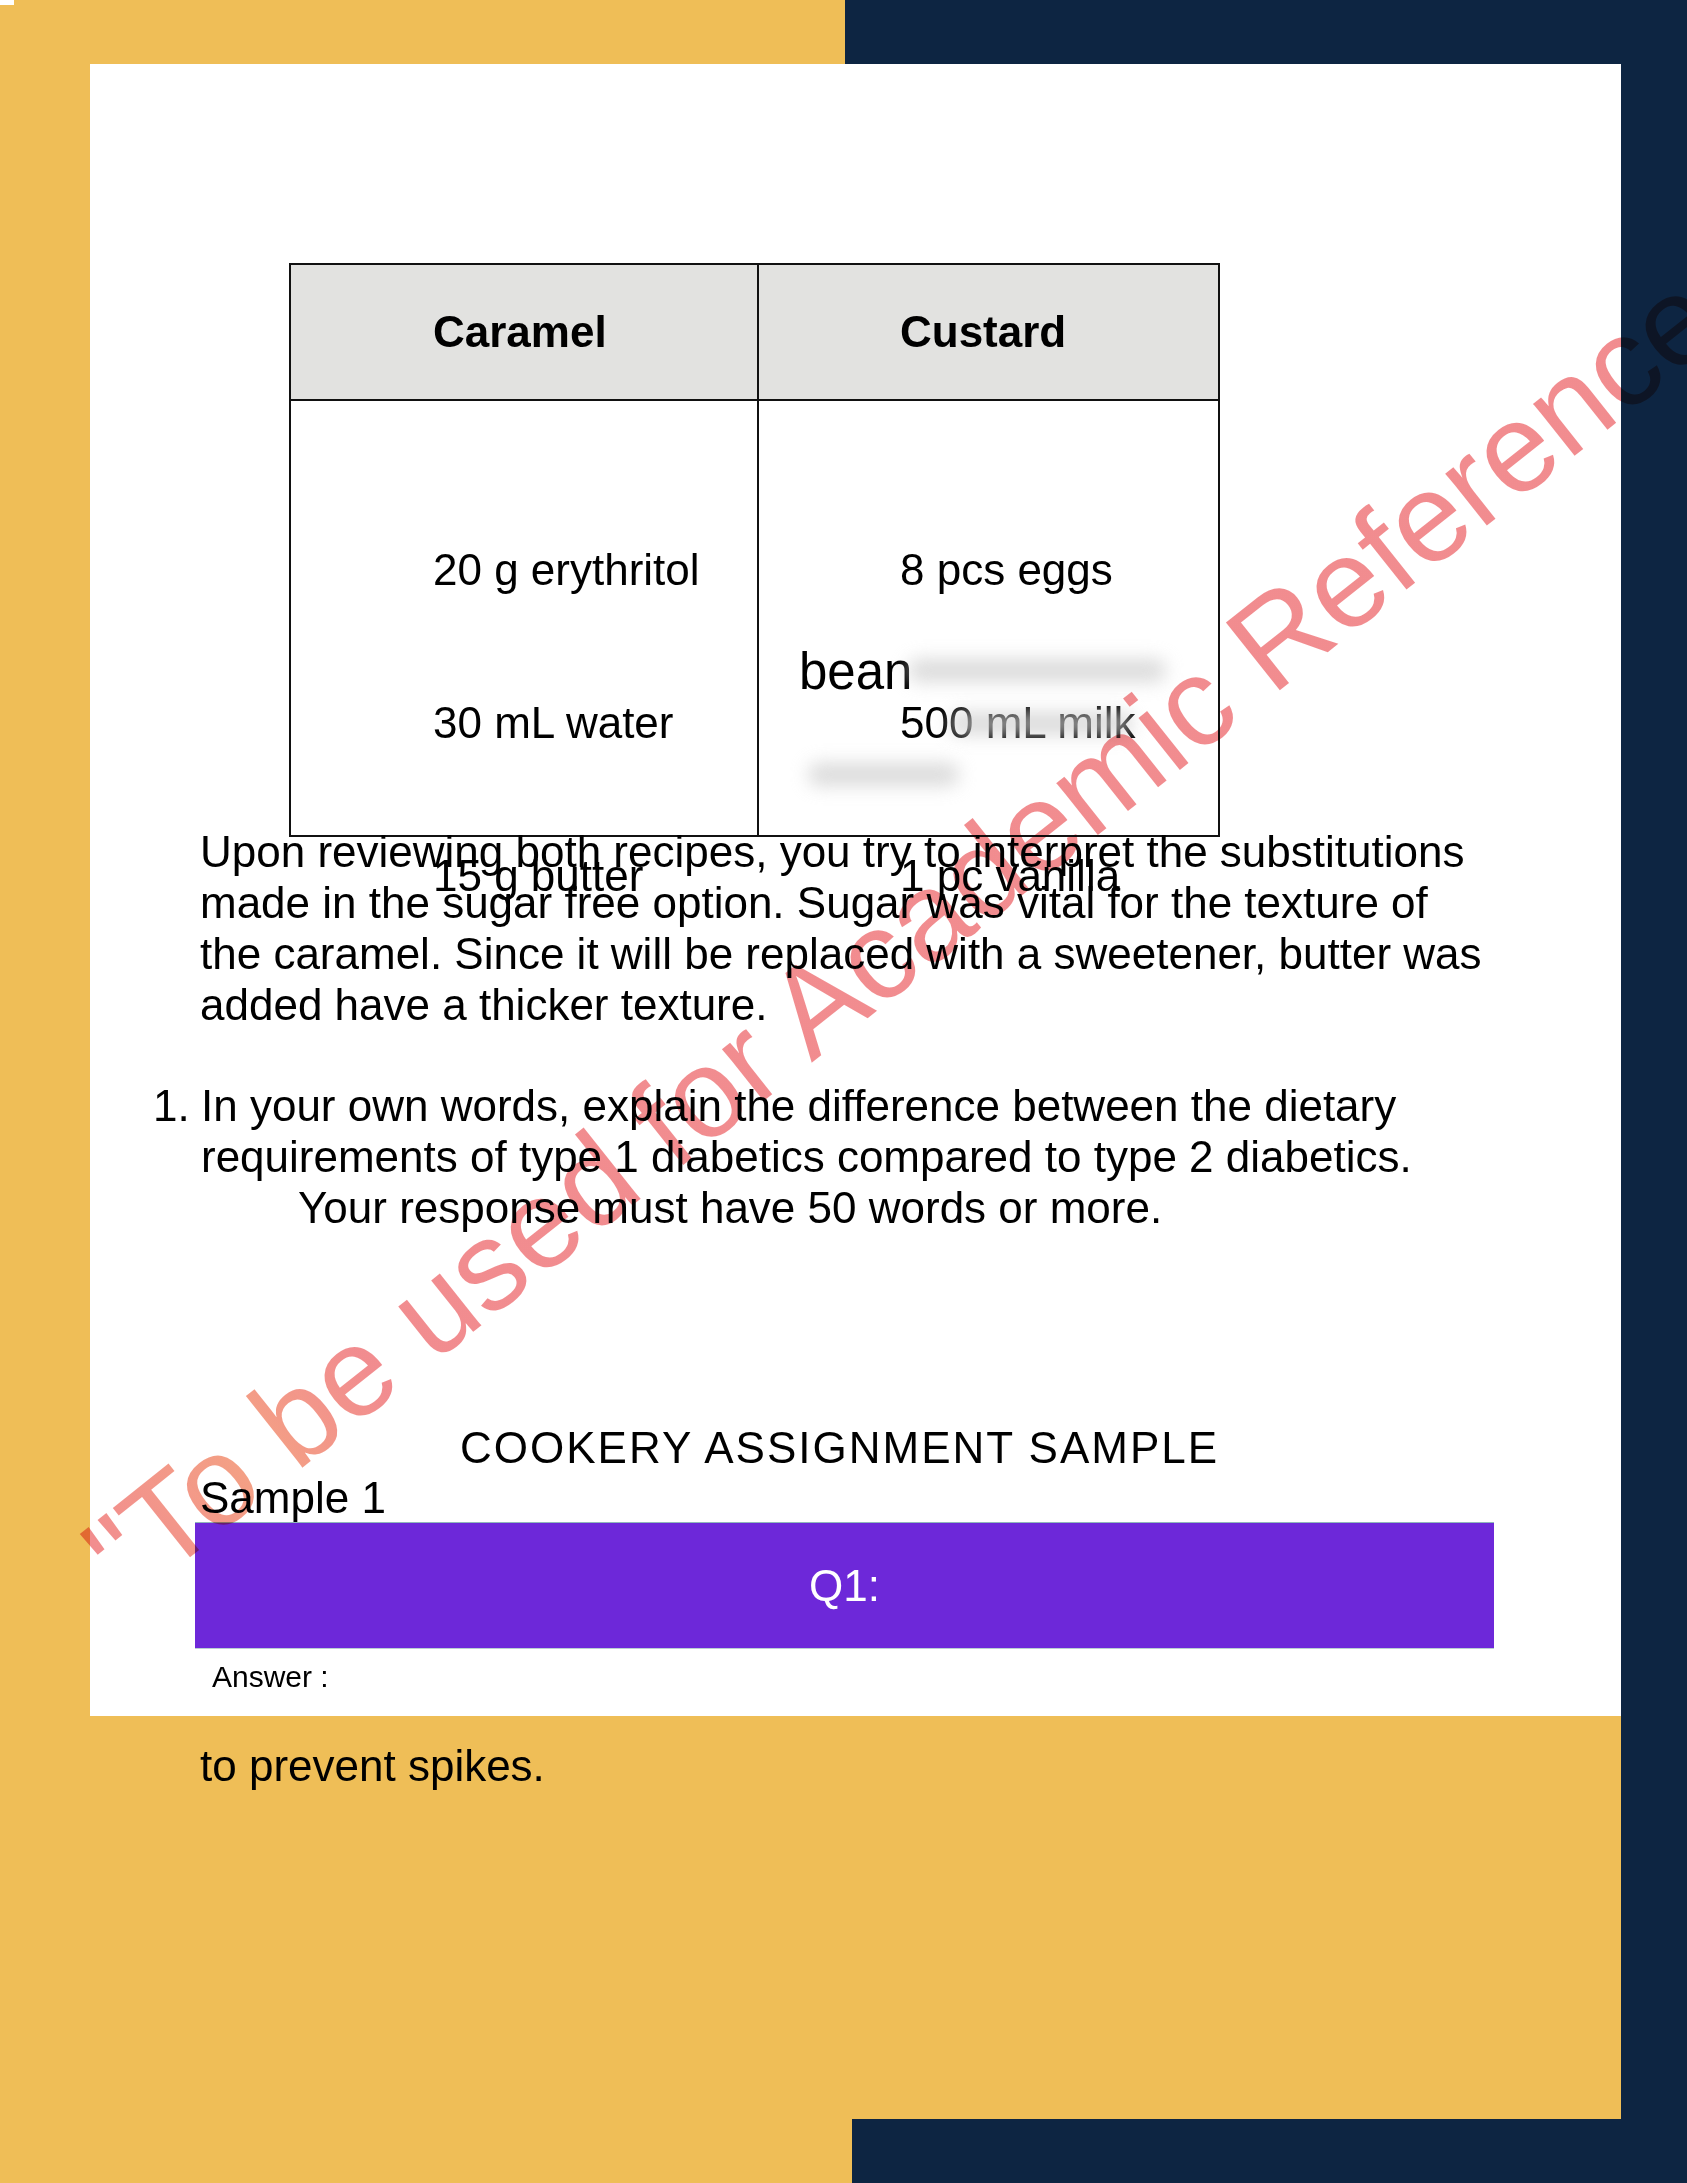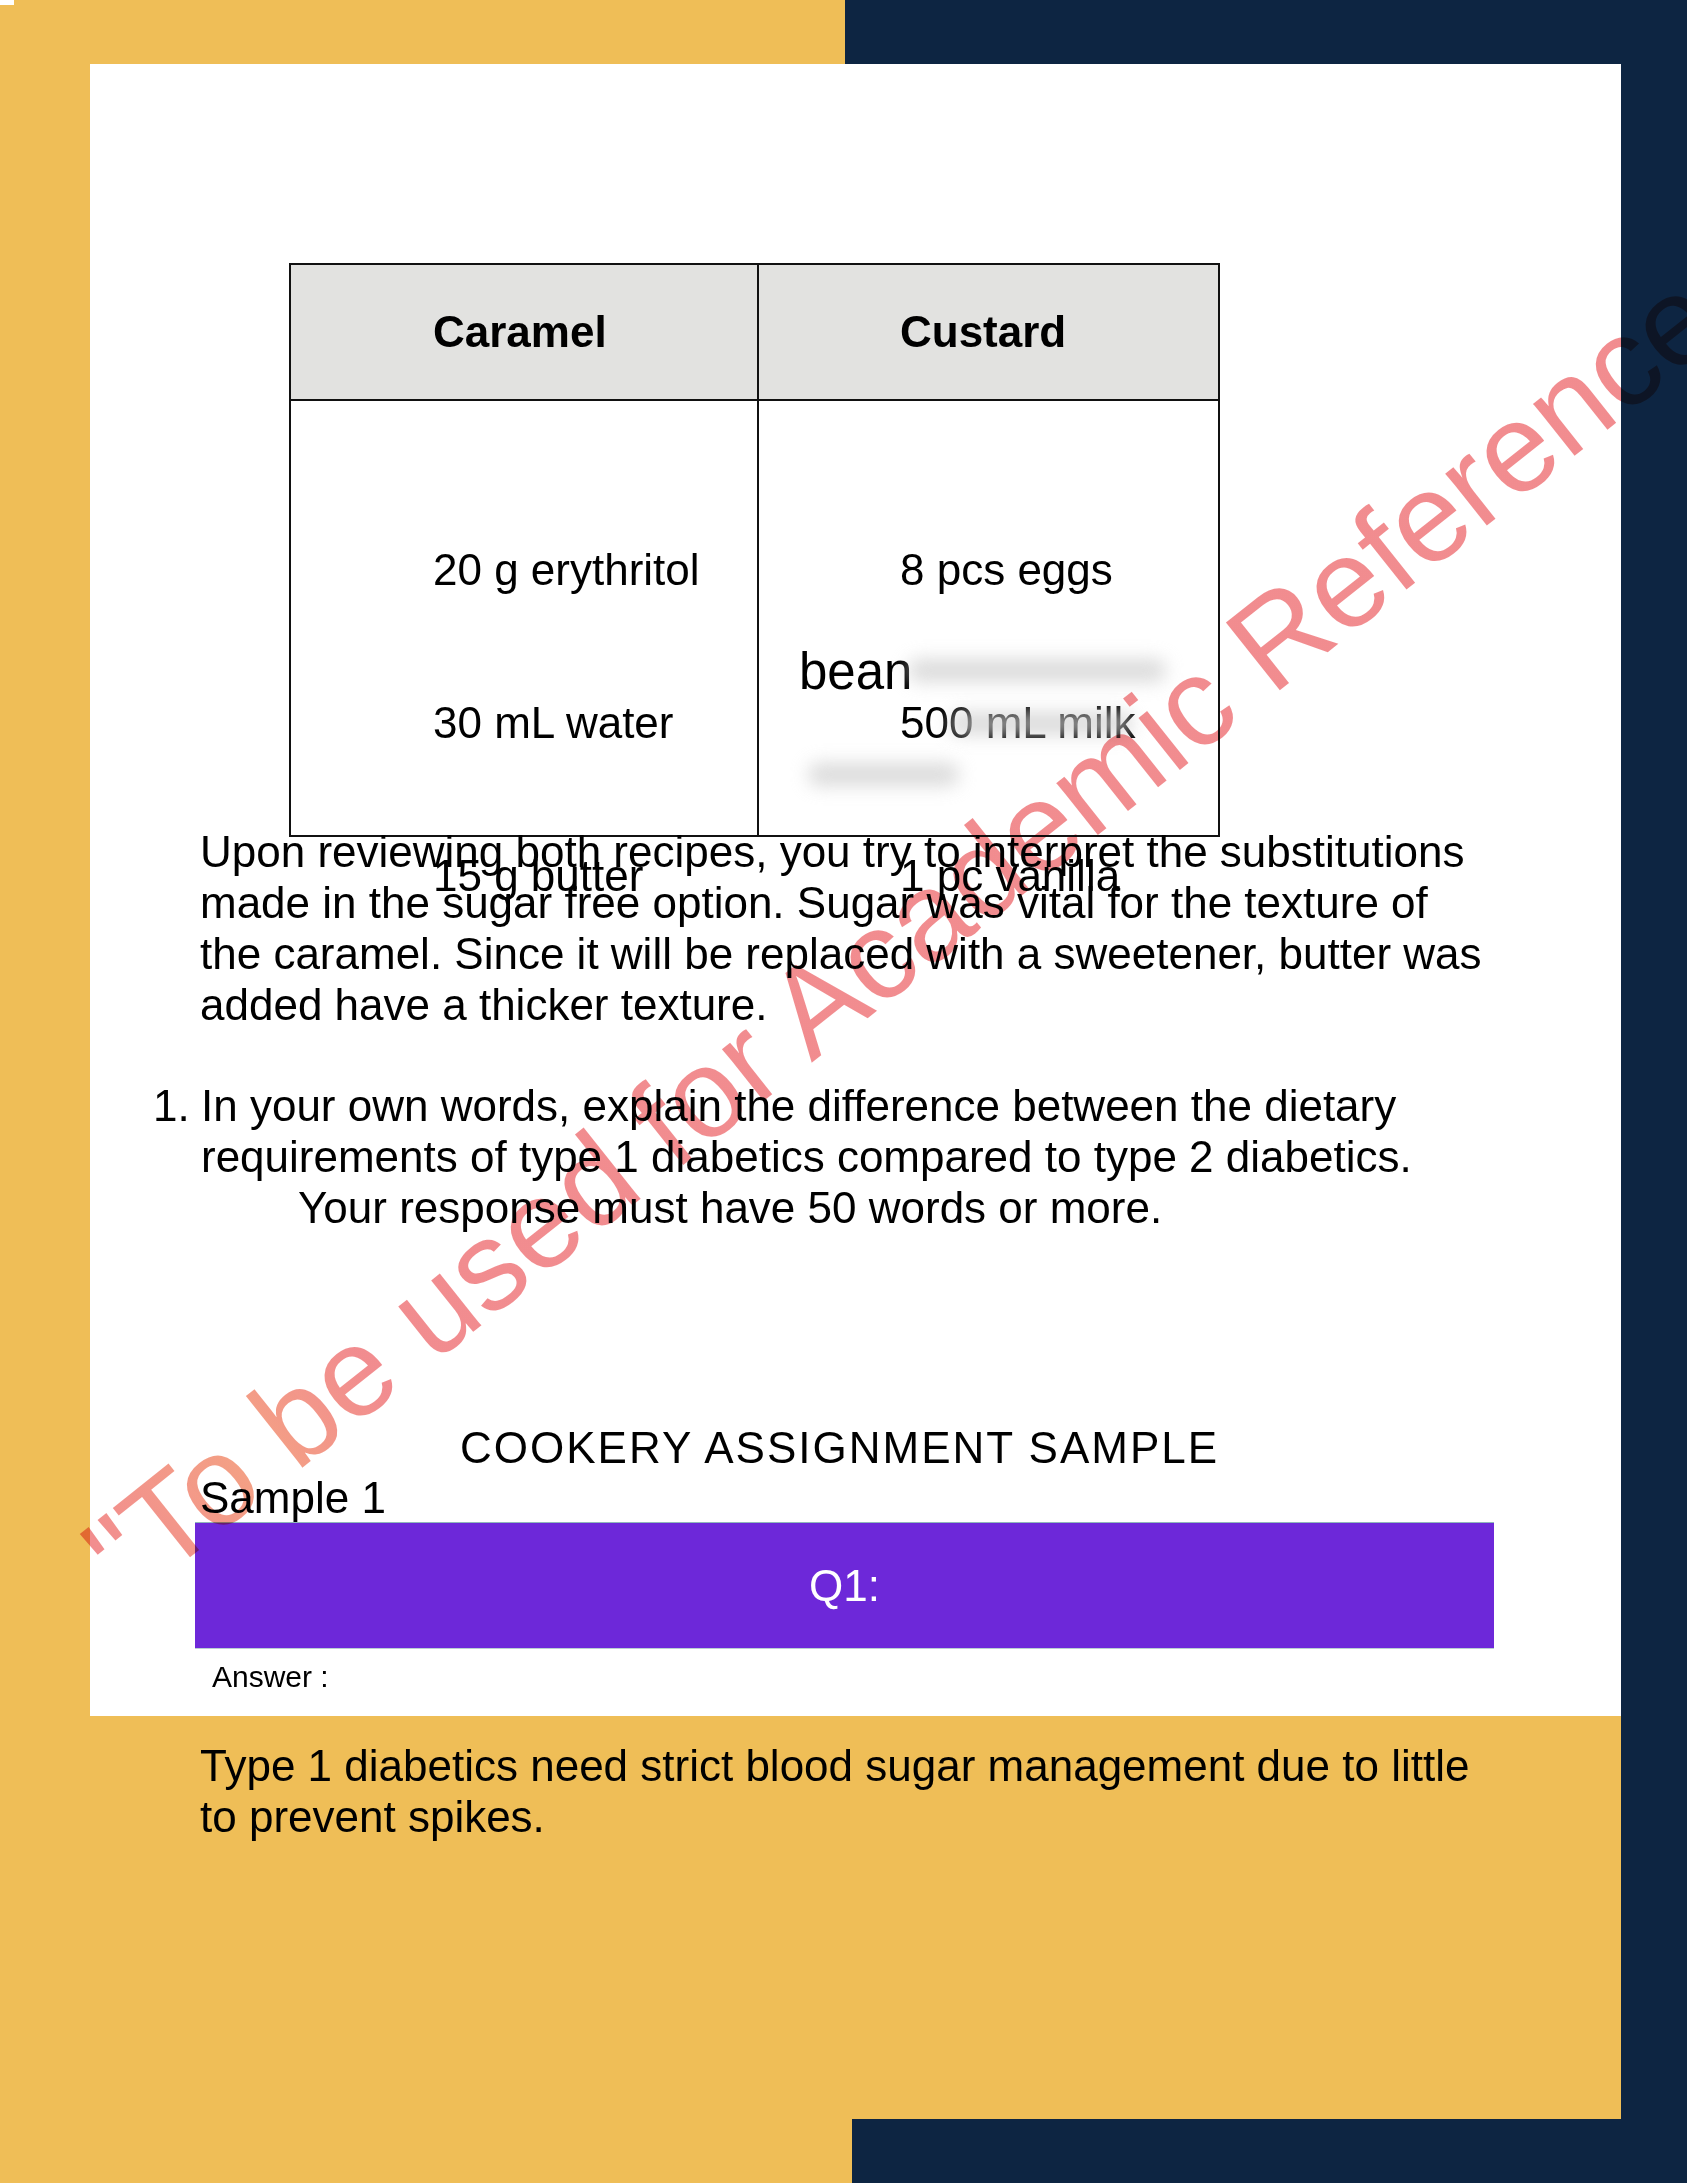--- a/index.html
+++ b/index.html
@@ -153,18 +153,17 @@
 <div class="section-title">COOKERY ASSIGNMENT SAMPLE</div>
 <div class="sample-label">Sample 1</div>
 
 <div class="q-bar">
   <span>Q1:</span>
 </div>
 
 <div class="answer-label">Answer :</div>
 
 <div class="answer-text">
-  <span class="line">Type 1 diabetics need strict blood sugar management due to little</span>
   <span class="line">to prevent spikes.</span>
 </div>
 
 <div class="watermark">"To be used for Academic Reference Only”</div>
 
 
 </body></html>

